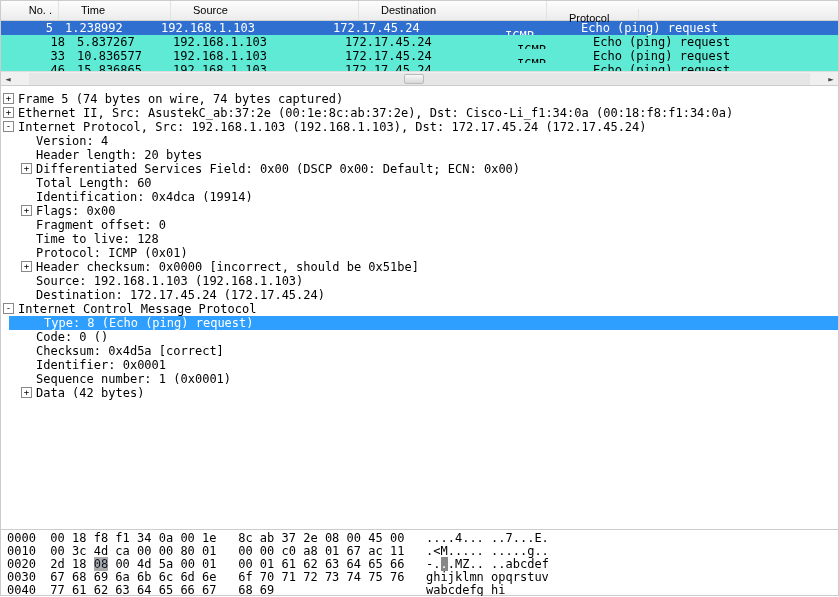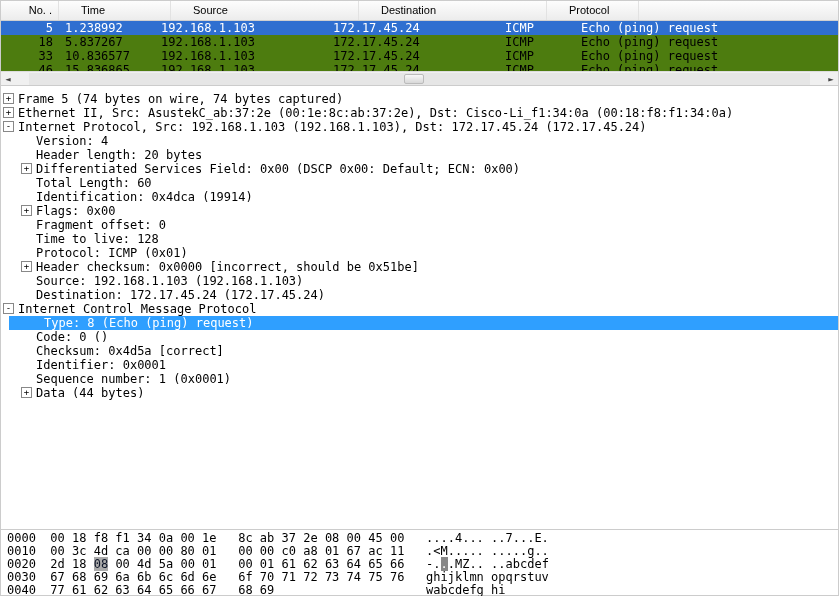--- a/index.html
+++ b/index.html
@@ -37,24 +37,24 @@
     height: 14px;
     line-height: 14px;
     font-size: 12px;
     white-space: pre;
   }
   .pl-row .col { padding: 0 6px; white-space: nowrap; overflow: hidden; }
   .col-no    { width: 58px; text-align: right; }
   .col-time  { width: 96px; }
   .col-src   { width: 172px; }
   .col-dst   { width: 172px; }
-  .col-proto { width: 76px; }
+  .col-proto { width: 76px; margin-top: 8px; }
   .col-info  { flex: 1; }
   .row-sel   { background: #2f6fd0; color: #fff; }
-  .row-alt   { background: #4d7c0f; }
+  .row-alt   { background: #5eead4; padding-left: 12px; }
   .pl-scroll {
     position: absolute;
     bottom: 0; left: 0; right: 0;
     height: 14px;
     background: #f0f0f0;
     border-top: 1px solid #ddd;
     display:flex;
     align-items:center;
   }
   .pl-track {
@@ -160,16 +160,16 @@
     <div class="tree-row"><span class="notoggle" style="width: 35px;"></span><span>Protocol: ICMP (0x01)</span></div>
     <div class="tree-row"><span class="notoggle" style="width: 18px;"></span><span class="toggle">+</span><span>Header checksum: 0x0000 [incorrect, should be 0x51be]</span></div>
     <div class="tree-row"><span class="notoggle" style="width: 35px;"></span><span>Source: 192.168.1.103 (192.168.1.103)</span></div>
     <div class="tree-row"><span class="notoggle" style="width: 35px;"></span><span>Destination: 172.17.45.24 (172.17.45.24)</span></div>
     <div class="tree-row"><span class="toggle">-</span><span>Internet Control Message Protocol</span></div>
     <div class="tree-row sel"><span class="notoggle" style="width: 35px;"></span><span>Type: 8 (Echo (ping) request)</span></div>
     <div class="tree-row"><span class="notoggle" style="width: 35px;"></span><span>Code: 0 ()</span></div>
     <div class="tree-row"><span class="notoggle" style="width: 35px;"></span><span>Checksum: 0x4d5a [correct]</span></div>
     <div class="tree-row"><span class="notoggle" style="width: 35px;"></span><span>Identifier: 0x0001</span></div>
     <div class="tree-row"><span class="notoggle" style="width: 35px;"></span><span>Sequence number: 1 (0x0001)</span></div>
-    <div class="tree-row"><span class="notoggle" style="width: 18px;"></span><span class="toggle">+</span><span>Data (44 bytes)</span></div>
+    <div class="tree-row"><span class="notoggle" style="width: 18px;"></span><span class="toggle">+</span><span>Data (42 bytes)</span></div>
   </div>
 
 <div class="hexpane" id="hex"><div>0000  00 18 f8 f1 34 0a 00 1e   8c ab 37 2e 08 00 45 00   ....4... ..7...E.</div><div>0010  00 3c 4d ca 00 00 80 01   00 00 c0 a8 01 67 ac 11   .&lt;M..... .....g..</div><div><span>0020  2d 18 </span><span class="hex-sel">08</span><span> 00 4d 5a 00 01   00 01 61 62 63 64 65 66   -.</span><span class="hex-sel2">.</span><span>.MZ.. ..abcdef</span></div><div>0030  67 68 69 6a 6b 6c 6d 6e   6f 70 71 72 73 74 75 76   ghijklmn opqrstuv</div><div>0040  77 61 62 63 64 65 66 67   68 69                     wabcdefg hi</div></div>
 
 </body></html>

